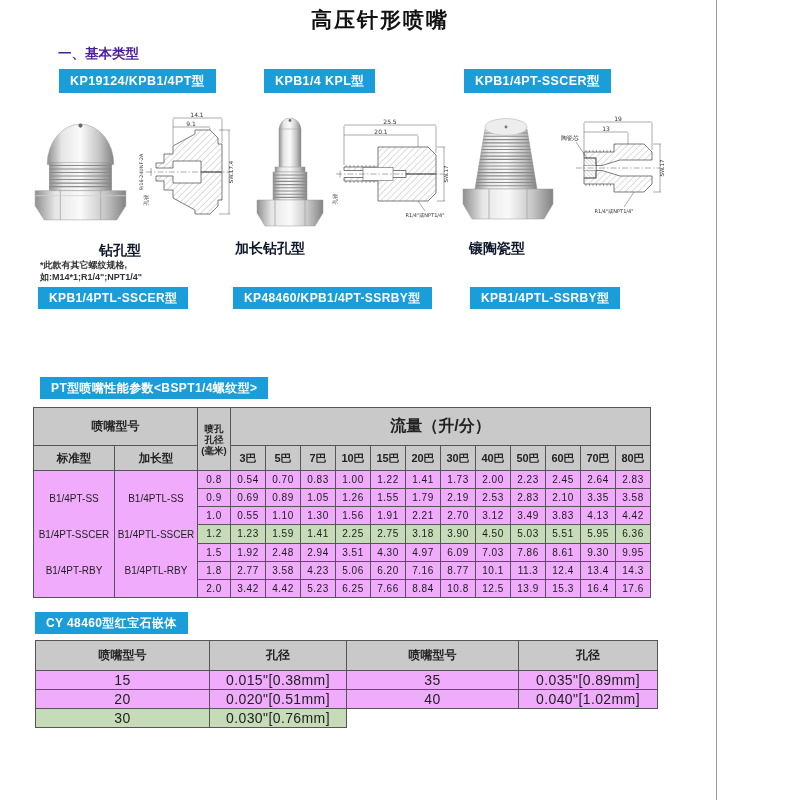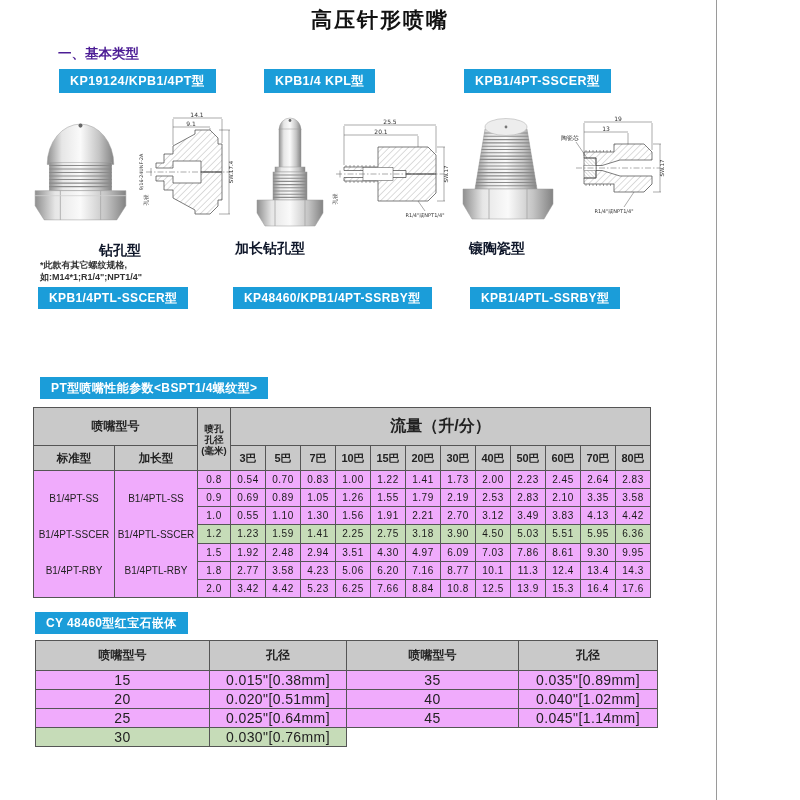--- a/index.html
+++ b/index.html
@@ -486,25 +486,19 @@
         <td>35</td>
         <td>0.035"[0.89mm]</td>
       </tr>
       <tr>
         <td>20</td>
         <td>0.020"[0.51mm]</td>
         <td>40</td>
         <td>0.040"[1.02mm]</td>
       </tr>
       <tr>
-        <td>25</td>
-        <td>0.025"[0.64mm]</td>
-        <td>45</td>
-        <td>0.045"[1.14mm]</td>
-      </tr>
-      <tr>
         <td class="hl ">30</td>
         <td class="hl ">0.030"[0.76mm]</td>
         <td class="ghost"></td>
         <td class="ghost"></td>
       </tr>
     </tbody>
 </table>
 
 </body></html>

